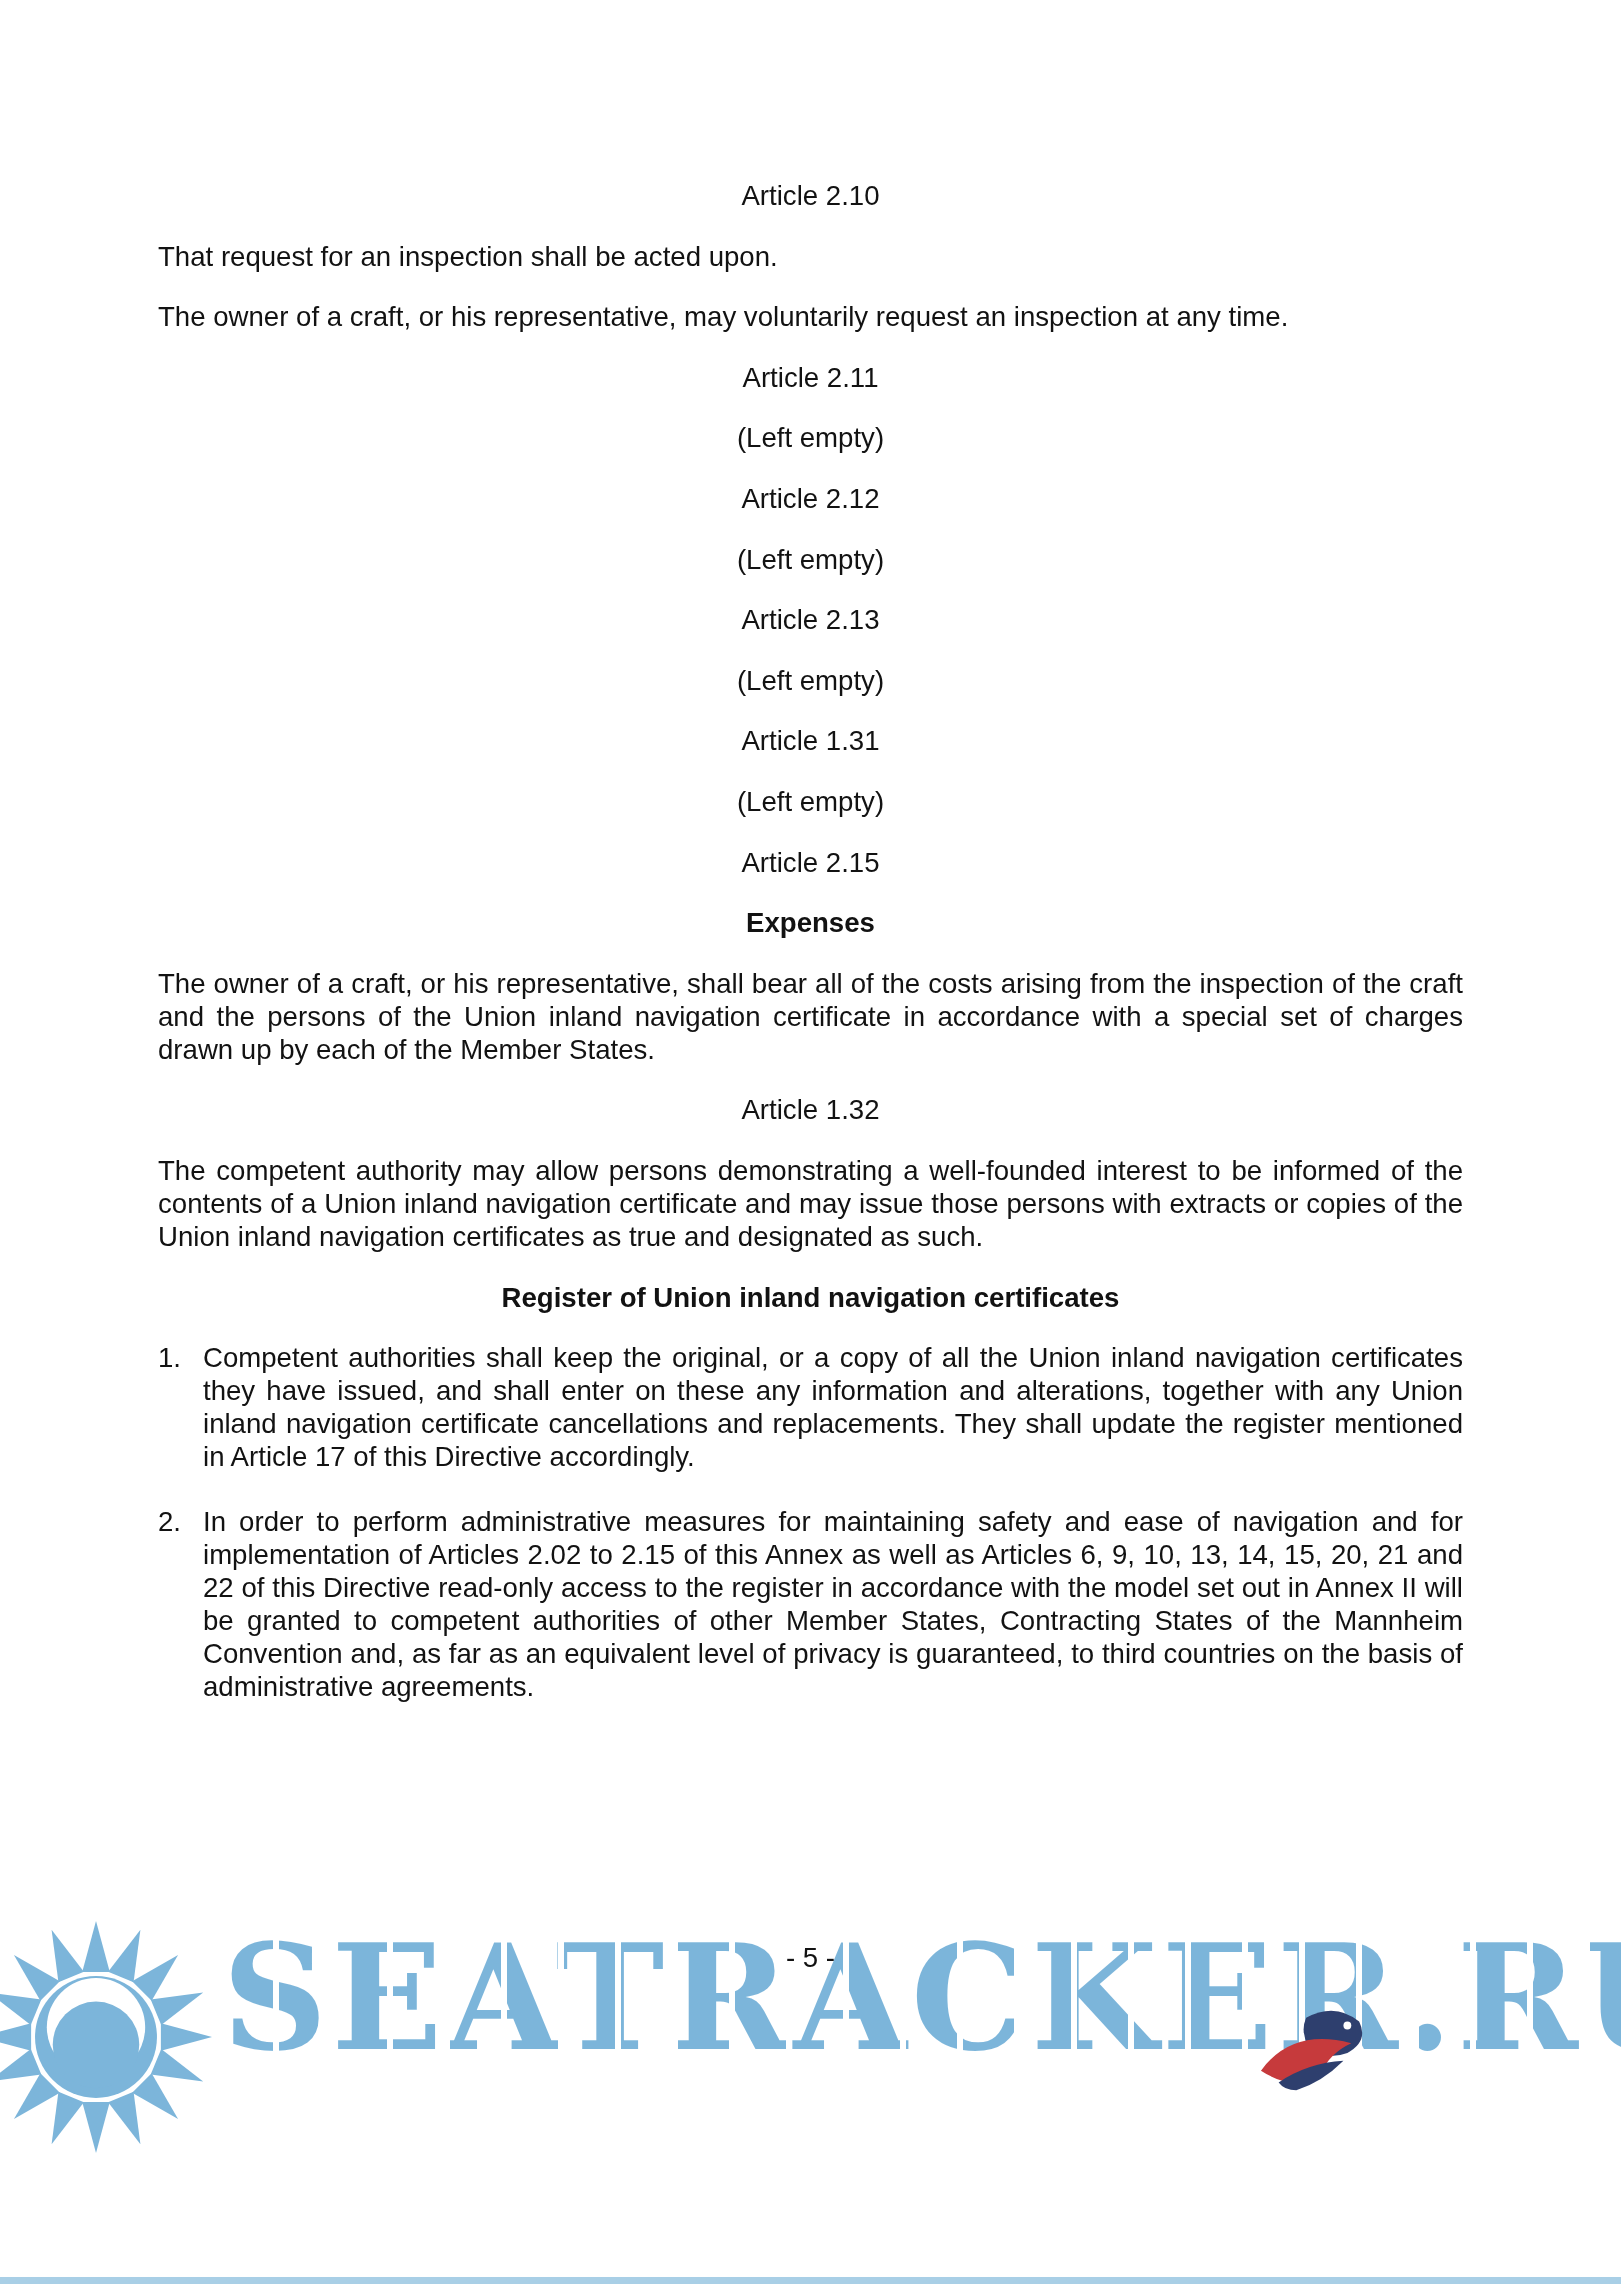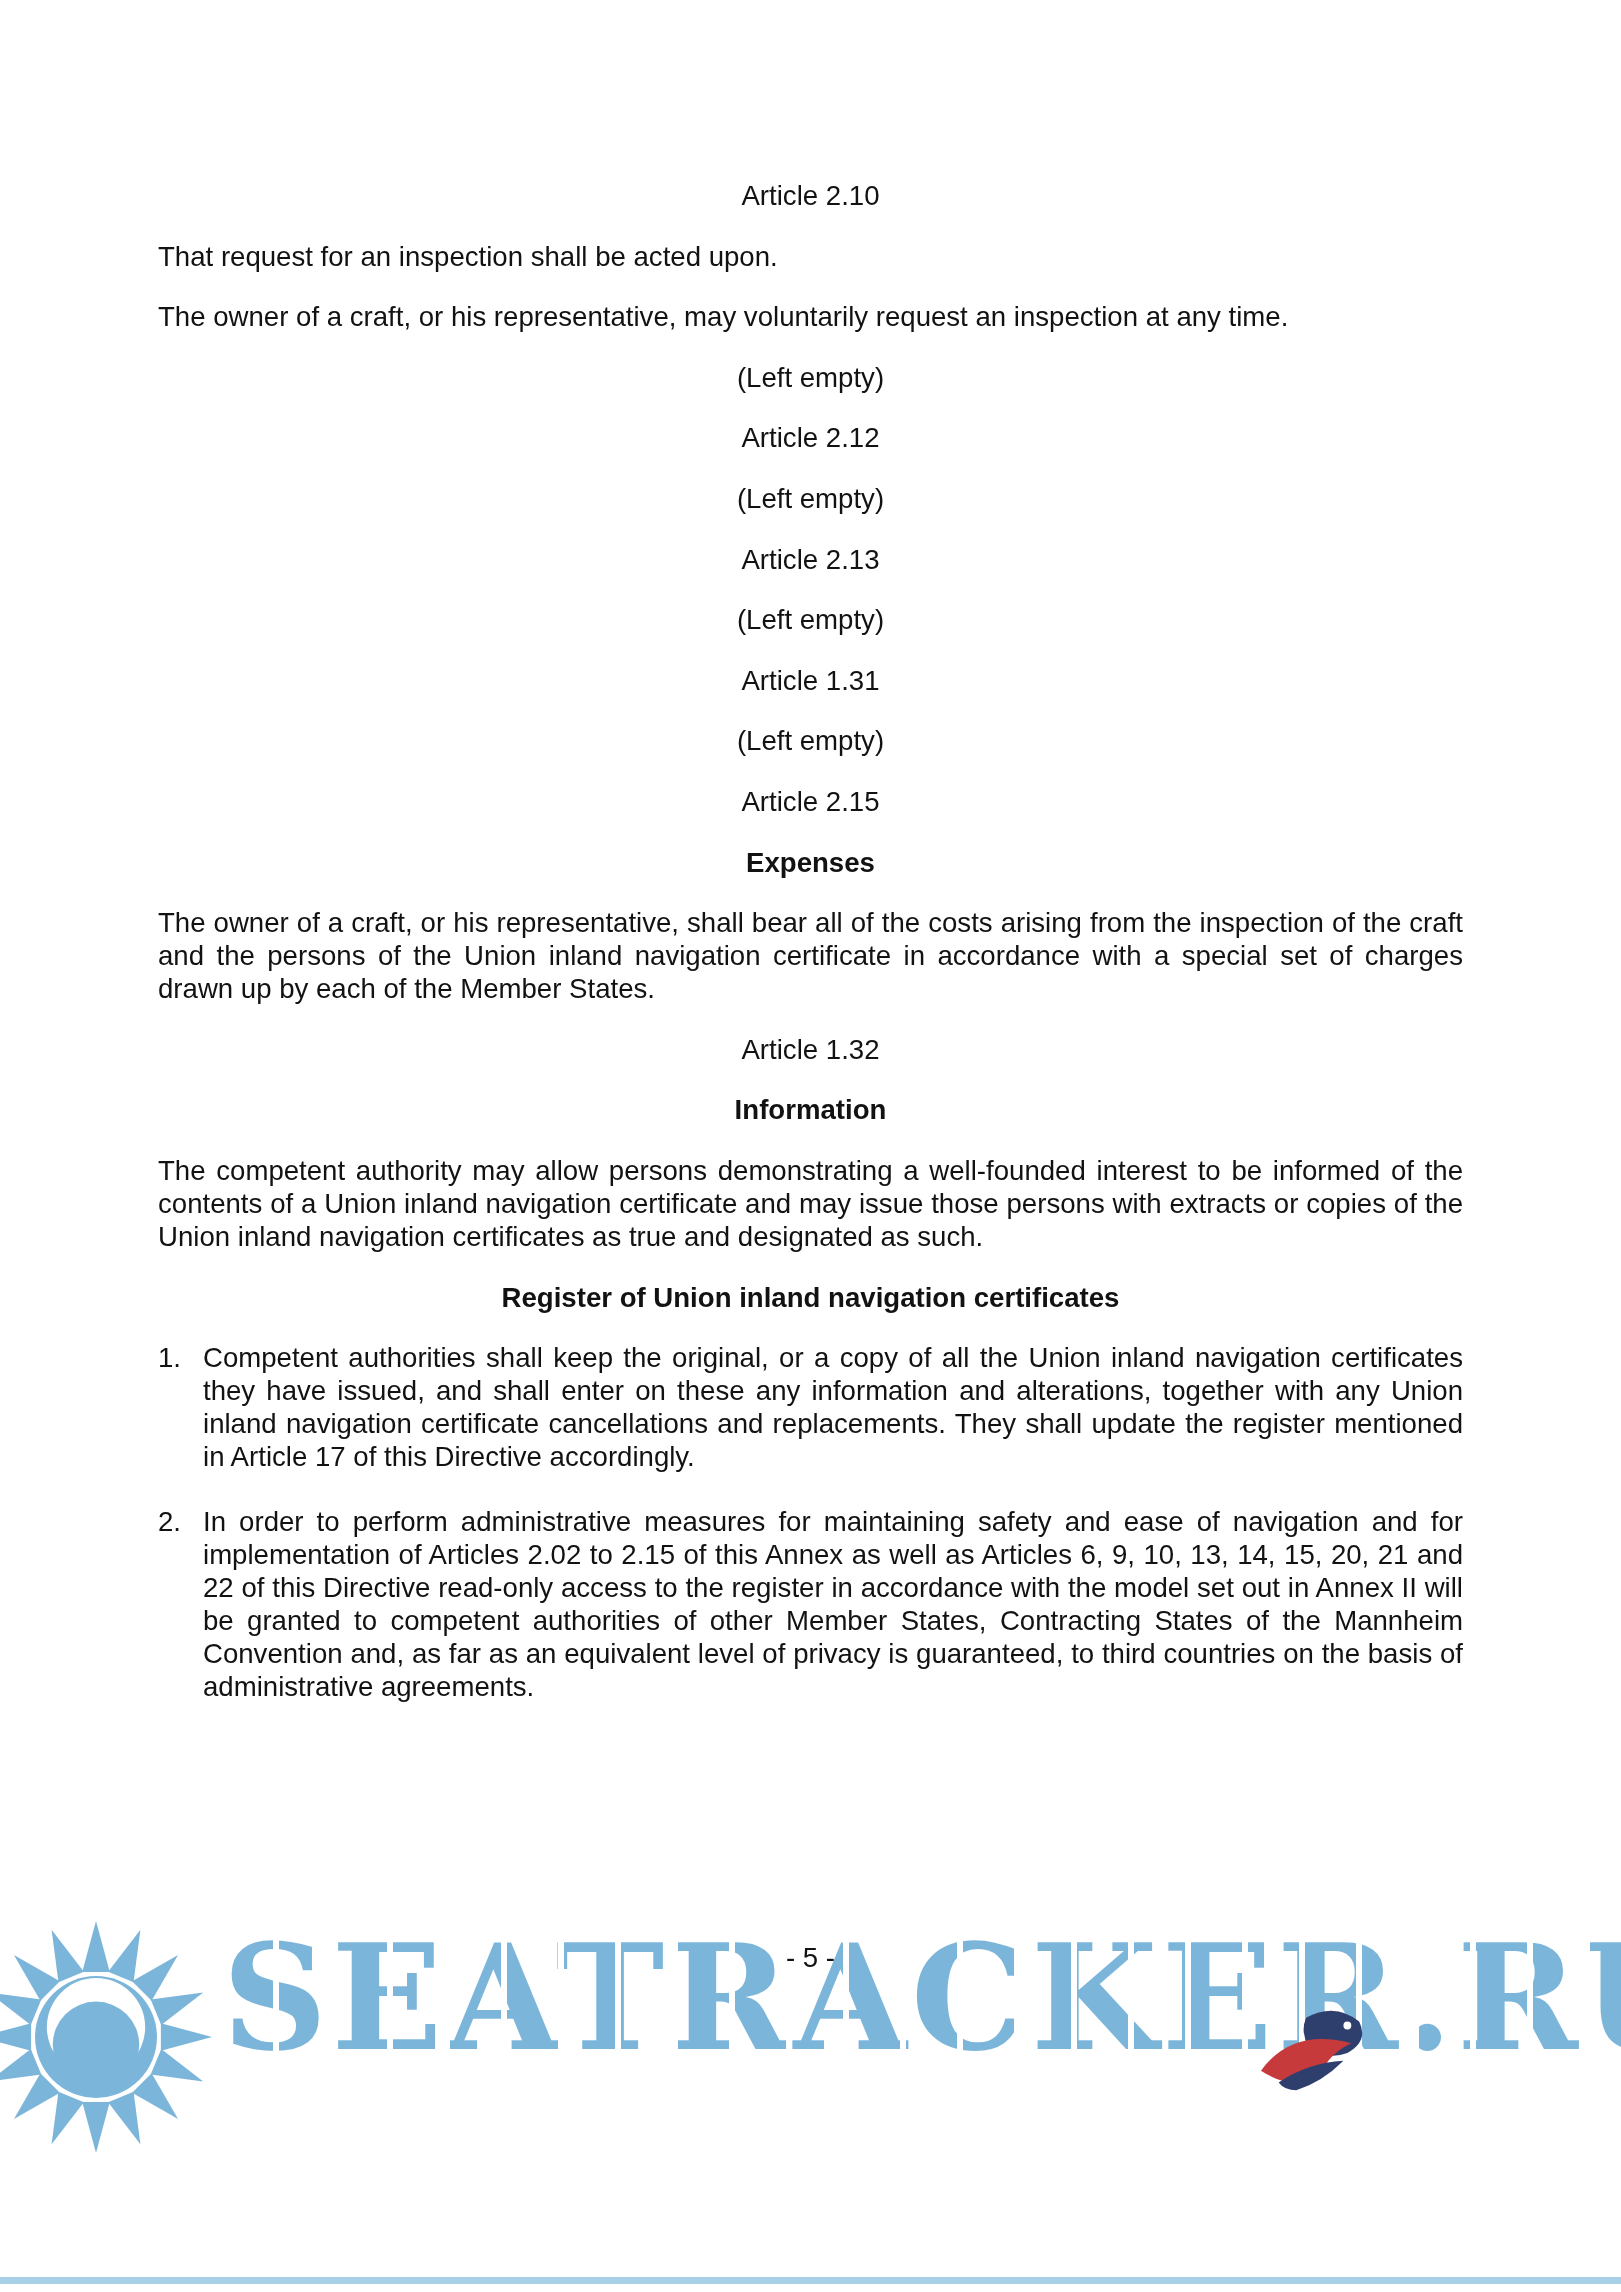--- a/index.html
+++ b/index.html
@@ -111,34 +111,34 @@
 <body>
 
 <div class="page">
 
   <div class="content">
 
     <p class="center">Article 2.10</p>
     <p class="para">That request for an inspection shall be acted upon.</p>
     <p class="para">The owner of a craft, or his representative, may voluntarily request an inspection at any time.</p>
 
+    <p class="center">Article 2.11</p>
     <p class="center">(Left empty)</p>
     <p class="center">Article 2.12</p>
     <p class="center">(Left empty)</p>
     <p class="center">Article 2.13</p>
     <p class="center">(Left empty)</p>
     <p class="center">Article 1.31</p>
     <p class="center">(Left empty)</p>
 
     <p class="center">Article 2.15</p>
     <p class="center bold">Expenses</p>
     <p class="para">The owner of a craft, or his representative, shall bear all of the costs arising from the inspection of the craft and the persons of the Union inland navigation certificate in accordance with a special set of charges drawn up by each of the Member States.</p>
 
     <p class="center">Article 1.32</p>
-    <p class="center bold">Information</p>
     <p class="para">The competent authority may allow persons demonstrating a well-founded interest to be informed of the contents of a Union inland navigation certificate and may issue those persons with extracts or copies of the Union inland navigation certificates as true and designated as such.</p>
 
     <p class="center bold">Register of Union inland navigation certificates</p>
 
     <div class="list-item">
       <span class="num">1.</span>
       <div class="li-text">Competent authorities shall keep the original, or a copy of all the Union inland navigation certificates they have issued, and shall enter on these any information and alterations, together with any Union inland navigation certificate cancellations and replacements. They shall update the register mentioned in Article 17 of this Directive accordingly.</div>
     </div>
 
     <div class="list-item">

